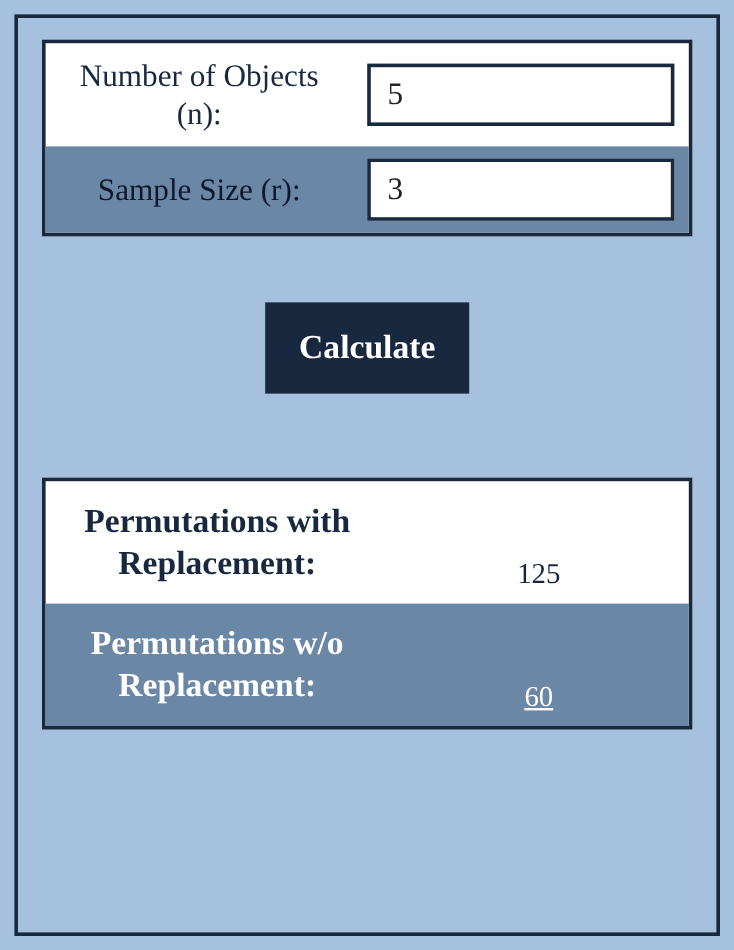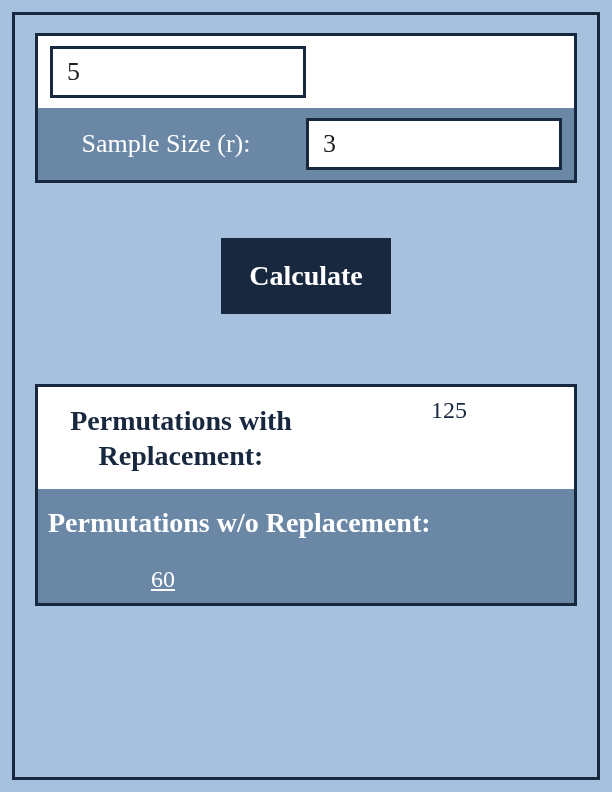--- a/index.html
+++ b/index.html
@@ -33,21 +33,21 @@
     padding: 12px 8px;
     font-size: 26px;
     color: #17283f;
     text-align: center;
     line-height: 1.2;
     display: flex;
     align-items: center;
     justify-content: center;
   }
   .inputs-row.alt .label-cell {
-    color: #ffffff;
+    color: #0f172a;
   }
   .input-cell {
     width: 280px;
     padding: 10px 12px;
     display: flex;
     align-items: center;
   }
   .text-input {
     width: 100%;
     height: 52px;
@@ -74,25 +74,24 @@
     border: none;
     padding: 22px 28px;
     cursor: pointer;
   }
   .results-table {
     border: 3px solid #17283f;
     background: #ffffff;
   }
   .results-row {
     display: flex;
-    align-items: flex-start;
+    align-items: flex-end;
   }
   .results-row.alt {
     background: #6b87a6;
-    flex-direction: column;
   }
   .results-label {
     flex: 1;
     font-size: 28px;
     font-weight: bold;
     color: #17283f;
     text-align: center;
     padding: 16px 10px;
     line-height: 1.25;
   }
@@ -113,20 +112,21 @@
     text-decoration: underline;
   }
 </style>
 </head>
 <body>
 
 <div class="panel">
 
   <div class="inputs-table">
     <div class="inputs-row">
+      <div class="label-cell">Number of Objects (n):</div>
       <div class="input-cell">
         <input class="text-input" type="text" value="5" style="">
       </div>
     </div>
     <div class="inputs-row alt">
       <div class="label-cell">Sample Size (r):</div>
       <div class="input-cell">
         <input class="text-input" type="text" value="3" style="">
       </div>
     </div>

